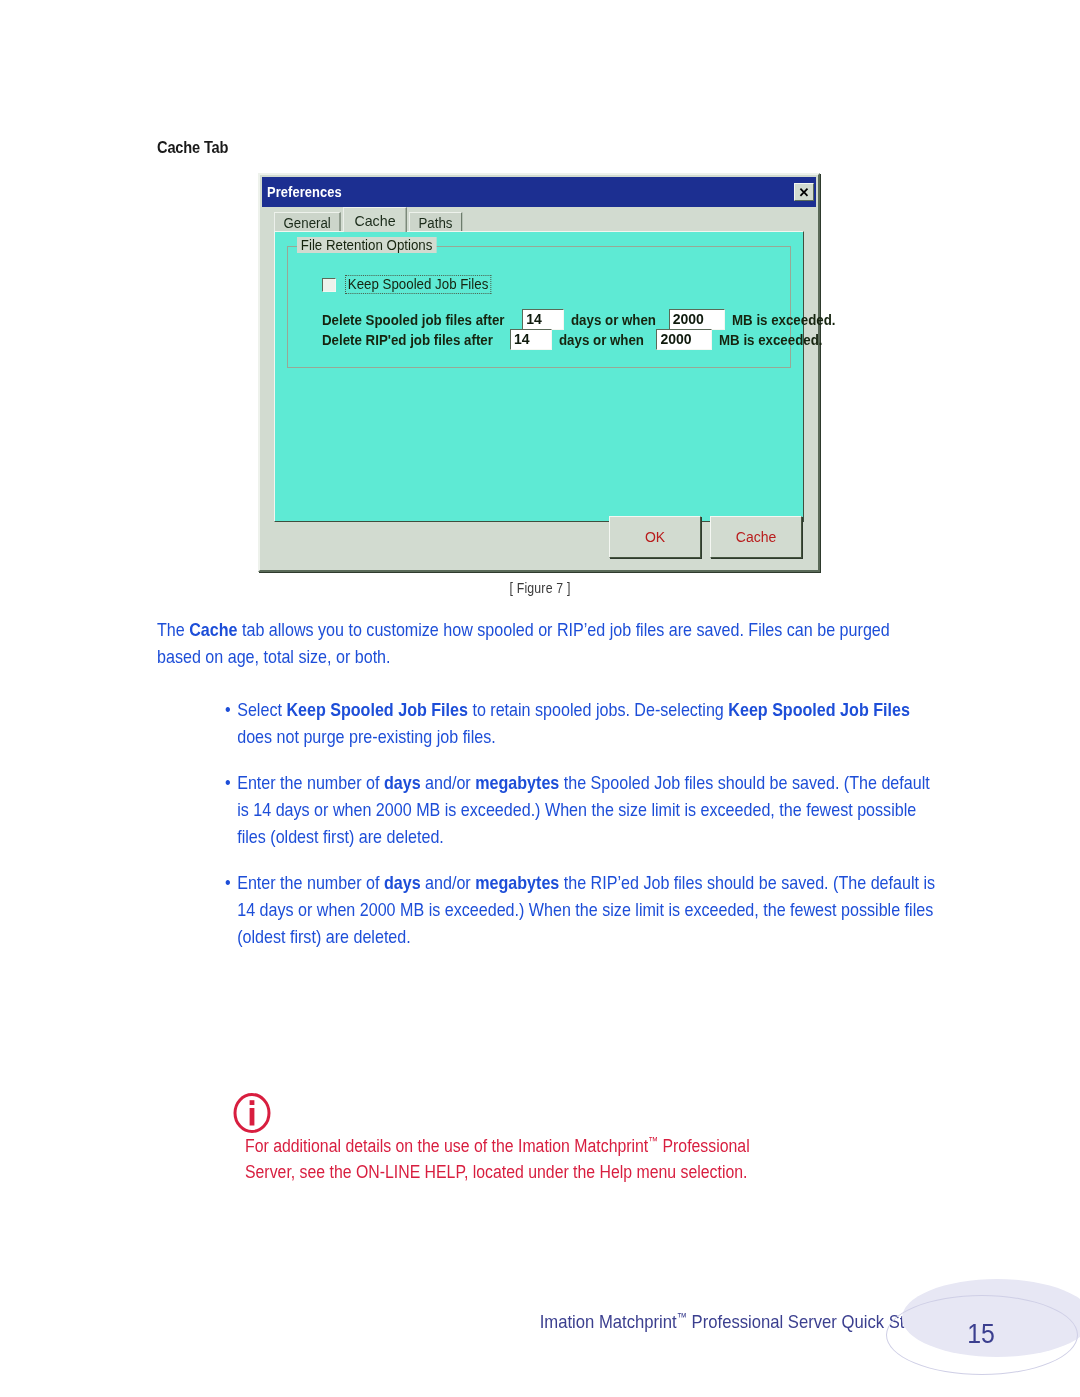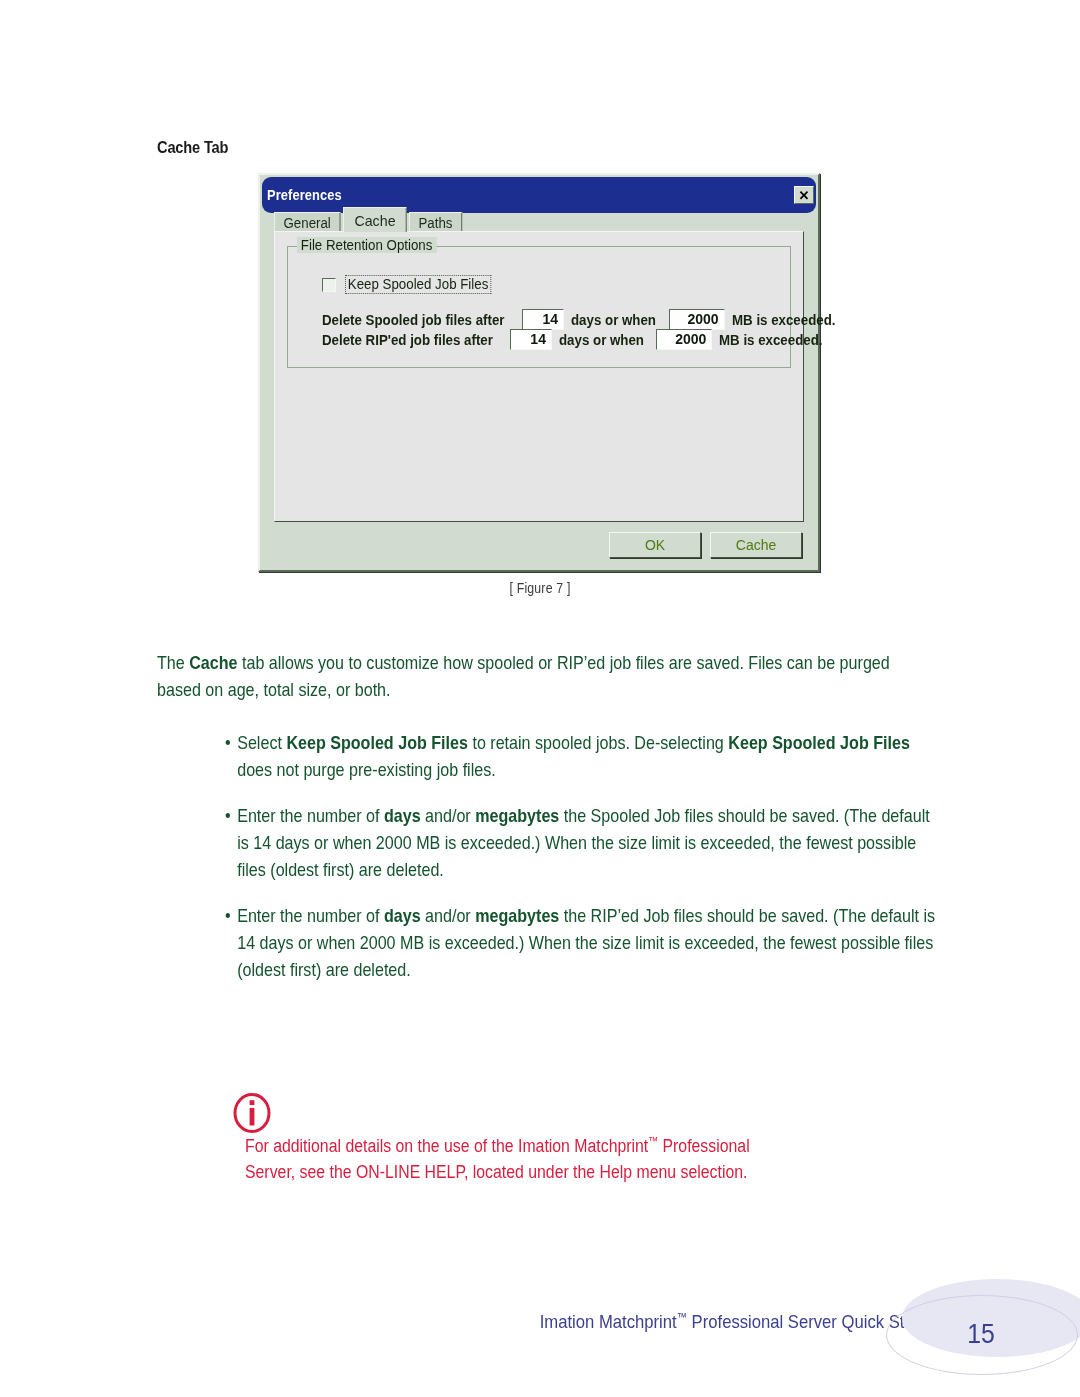--- a/index.html
+++ b/index.html
@@ -41,26 +41,25 @@
     border-left: 2px solid #eef2ec;
     border-right: 2px solid #5a6a58;
     border-bottom: 2px solid #5a6a58;
     box-shadow: 1px 1px 0 #2e3a2d;
     font-family: "Liberation Sans", sans-serif;
     box-sizing: border-box;
   }
   .titlebar {
     position: absolute;
     left: 2px; top: 2px; right: 2px;
-    height: 36px;
+    height: 30px;
     background: #1c2f91;
     display: flex;
     align-items: center;
     padding: 0 2px 0 5px;
-    border-radius: 9px;
   }
   .titlebar-text {
     color: #ffffff;
     font-size: 14px;
     font-weight: bold;
     letter-spacing: 0.1px;
     transform: scaleX(0.92);
     transform-origin: left center;
     white-space: nowrap;
     flex: 1;
@@ -120,21 +119,21 @@
   }
   .tab.narrow { padding: 0 9px 0 9px; }
 
   
   .tabpage {
     position: absolute;
     left: 14px;
     top: 56px;
     right: 14px;
     bottom: 48px;
-    background: #e5e5e5;
+    background: #5eead4;
     border-top: 1.5px solid #f2f6f0;
     border-left: 1.5px solid #f2f6f0;
     border-right: 1.5px solid #3f4f3e;
     border-bottom: 1.5px solid #3f4f3e;
     box-sizing: border-box;
   }
 
   
   .groupbox {
     position: absolute;
@@ -205,52 +204,52 @@
   }
   .field {
     background: #ffffff;
     border-top: 1.5px solid #5a6a58;
     border-left: 1.5px solid #5a6a58;
     border-right: 1.5px solid #f4f7f2;
     border-bottom: 1.5px solid #f4f7f2;
     box-sizing: border-box;
     height: 21px;
     line-height: 18px;
-    text-align: right;
+    text-align: left;
     padding: 0 5px 0 3px;
     font-size: 14px;
     color: #0f1a0d;
     font-family: "Liberation Sans", sans-serif;
     cursor: text;
   }
   .field.days { width: 42px; margin: 0 7px 0 8px; }
   .field.mb   { width: 56px; margin: 0 7px 0 8px; }
 
   
   .btnrow {
     position: absolute;
     right: 16px;
     bottom: 12px;
     display: flex;
     gap: 9px;
   }
   .btn {
     width: 92px;
-    height: 26px;
+    height: 42px;
     background: #d2dbd0;
     border-top: 1.5px solid #f4f7f2;
     border-left: 1.5px solid #f4f7f2;
     border-right: 1.5px solid #45553f;
     border-bottom: 1.5px solid #45553f;
     box-shadow: 1px 1px 0 #2e3a2d;
     display: flex;
     align-items: center;
     justify-content: center;
     font-size: 14px;
-    color: #4d7c0f;
+    color: #b91c1c;
     box-sizing: border-box;
     cursor: default;
     margin-top: 33px;
   }
 
   
   .figure-caption {
     position: absolute;
     left: 0;
     top: 580px;
@@ -259,25 +258,25 @@
     font-size: 14px;
     color: #3a3a3a;
     letter-spacing: 0.2px;
     transform: scaleX(0.88);
   }
 
   
   .body-copy {
     position: absolute;
     left: 157px;
-    top: 649px;
+    top: 616px;
     width: 768px;
     font-size: 18.5px;
     line-height: 27px;
-    color: #14532d;
+    color: #1d4ed8;
   }
   .para {
     transform: scaleX(0.87);
     transform-origin: left top;
     width: 115%;
   }
   .bullets {
     margin-top: 26px;
     padding-left: 68px;
   }

